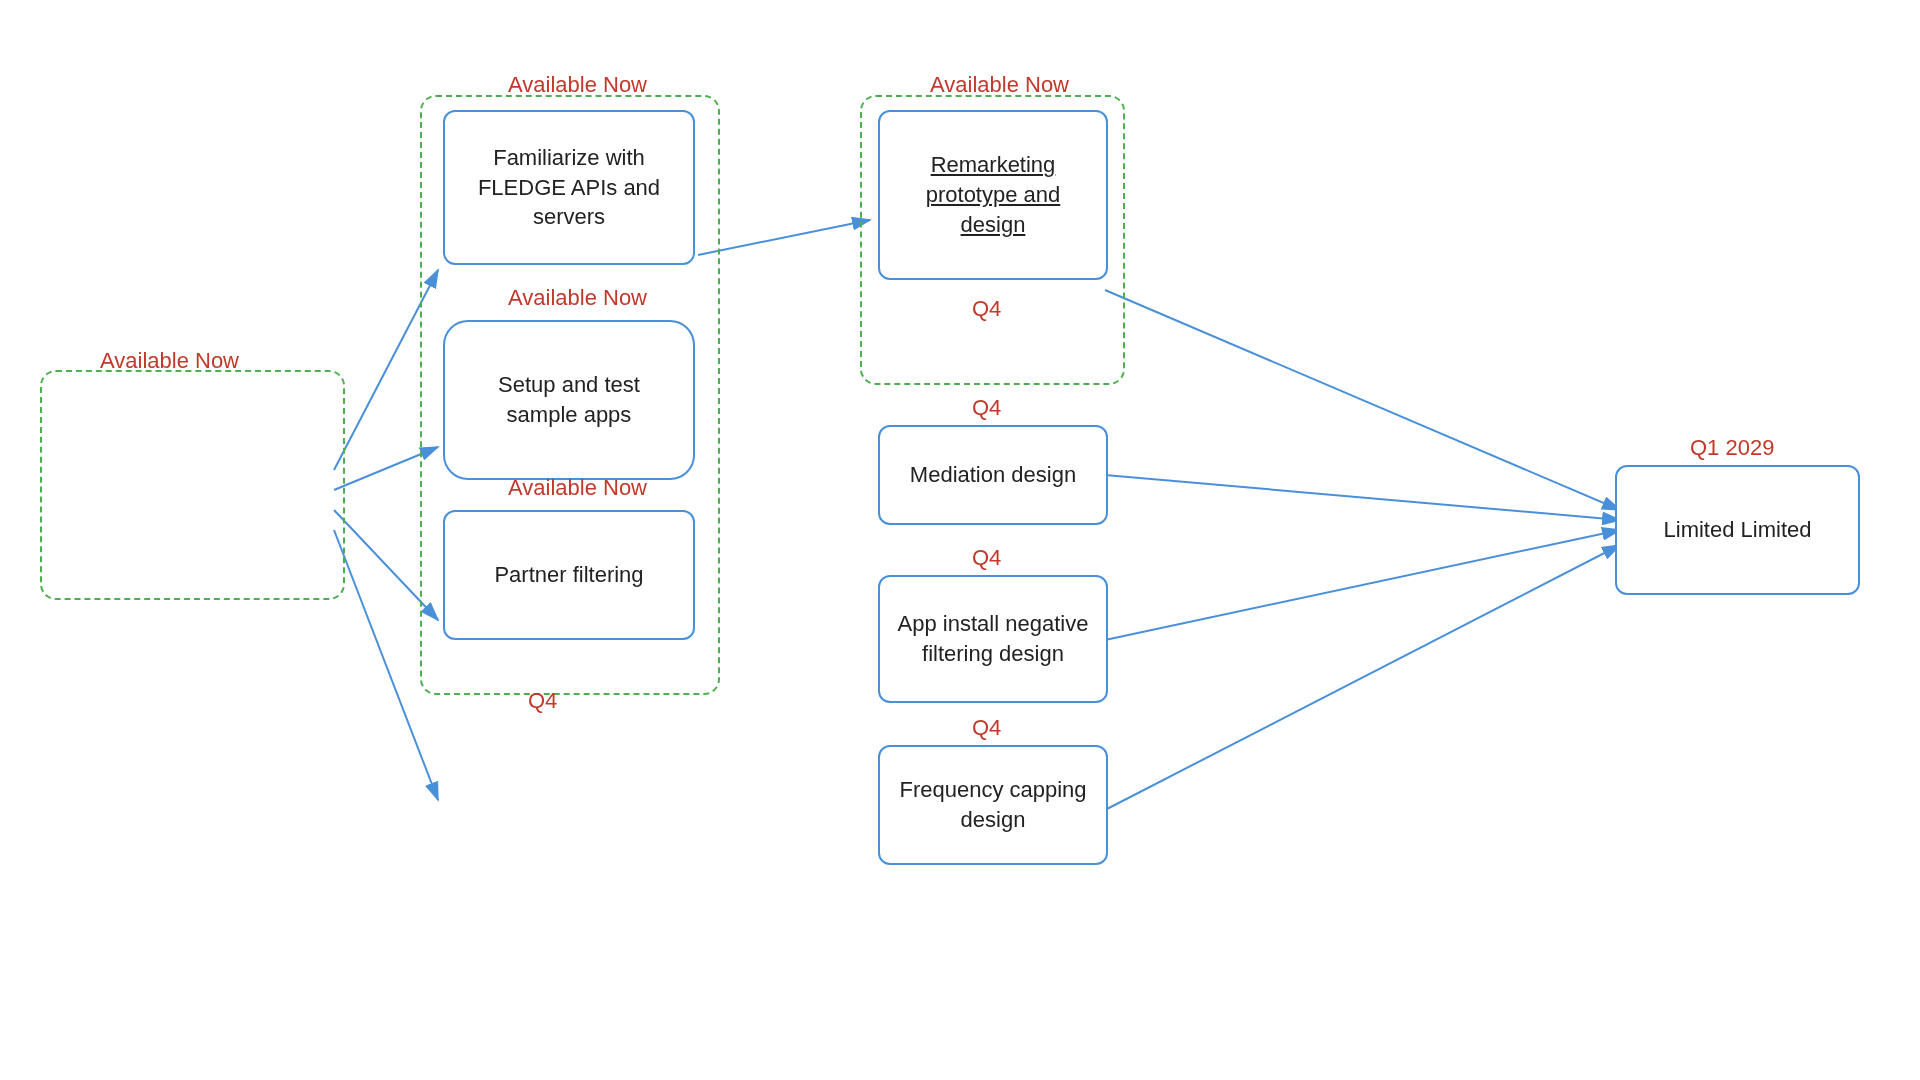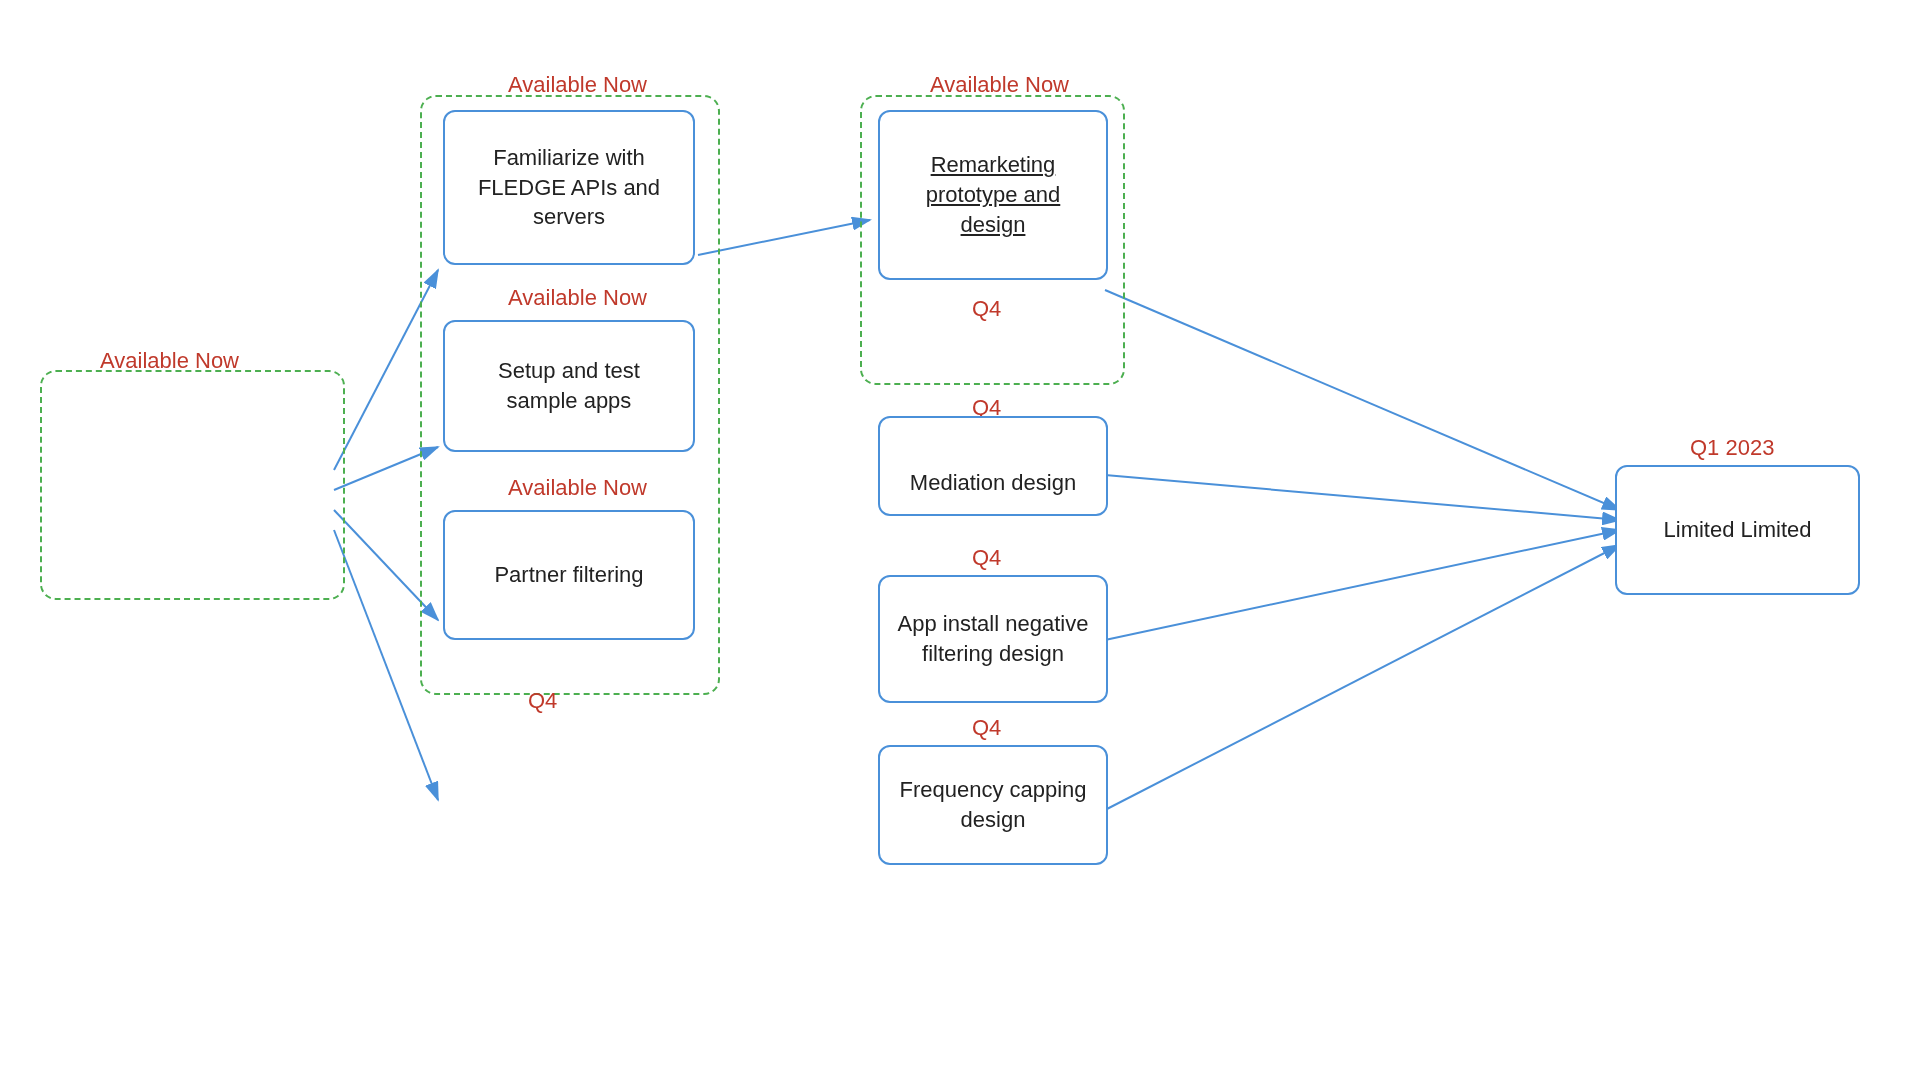--- a/index.html
+++ b/index.html
@@ -92,21 +92,21 @@
   <div class="node-dashed" style="left:420px; top:95px; width:300px; height:600px;"></div>
 
   <div class="label-red" style="left:508px; top:72px;">Available Now</div>
 
   <div class="node" style="left:443px; top:110px; width:252px; height:155px;">
     <span>Familiarize with<br>FLEDGE APIs and<br>servers</span>
   </div>
 
   <div class="label-red" style="left:508px; top:285px;">Available Now</div>
 
-  <div class="node" style="left:443px; top:320px; width:252px; height:132px;">
+  <div class="node" style="left:443px; top:320px; width:252px; height:160px;border-radius:25px;">
     <span>Setup and test<br>sample apps</span>
   </div>
 
   <div class="label-red" style="left:508px; top:475px;">Available Now</div>
 
   <div class="node" style="left:443px; top:510px; width:252px; height:130px;">
     <span>Partner filtering</span>
   </div>
 
   <div class="label-red" style="left:528px; top:688px;">Q4</div>
@@ -117,35 +117,35 @@
   <div class="label-red" style="left:930px; top:72px;">Available Now</div>
 
   <div class="node" style="left:878px; top:110px; width:230px; height:170px;text-decoration:underline;">
     <span>Remarketing<br>prototype and<br>design</span>
   </div>
 
   <div class="label-red" style="left:972px; top:296px;">Q4</div>
 
   <div class="label-red" style="left:972px; top:395px;">Q4</div>
 
-  <div class="node" style="left:878px; top:416px; width:230px; height:100px;align-items:flex-end;">
+  <div class="node" style="left:878px; top:425px; width:230px; height:100px;">
     <span>Mediation design</span>
   </div>
 
   <div class="label-red" style="left:972px; top:545px;">Q4</div>
 
   <div class="node" style="left:878px; top:575px; width:230px; height:128px;">
     <span>App install negative<br>filtering design</span>
   </div>
 
   <div class="label-red" style="left:972px; top:715px;">Q4</div>
 
   <div class="node" style="left:878px; top:745px; width:230px; height:120px;">
     <span>Frequency capping<br>design</span>
   </div>
 
-  <div class="label-red" style="left:1690px; top:435px;">Q1 2023</div>
+  <div class="label-red" style="left:1690px; top:435px;">Q1 2029</div>
 
   <div class="node" style="left:1615px; top:465px; width:245px; height:130px;">
     <span>Limited Limited</span>
   </div>
 
 </div>
 
 </body></html>

